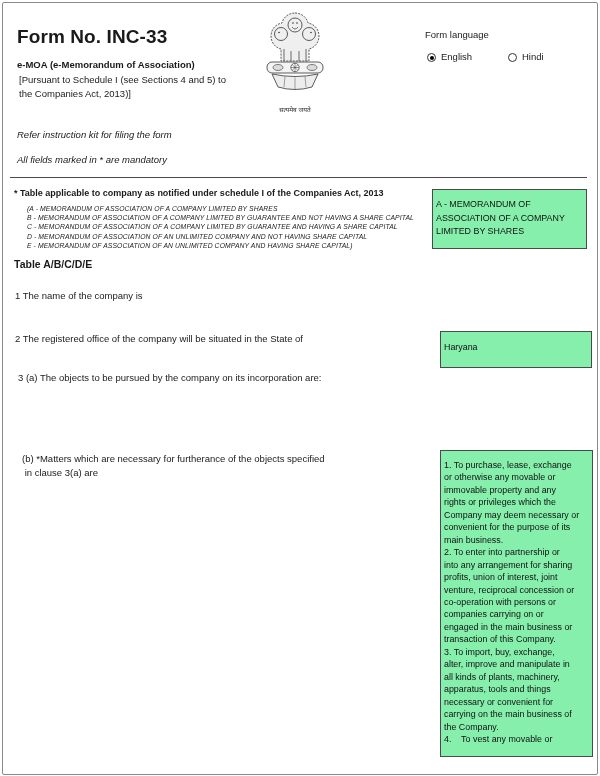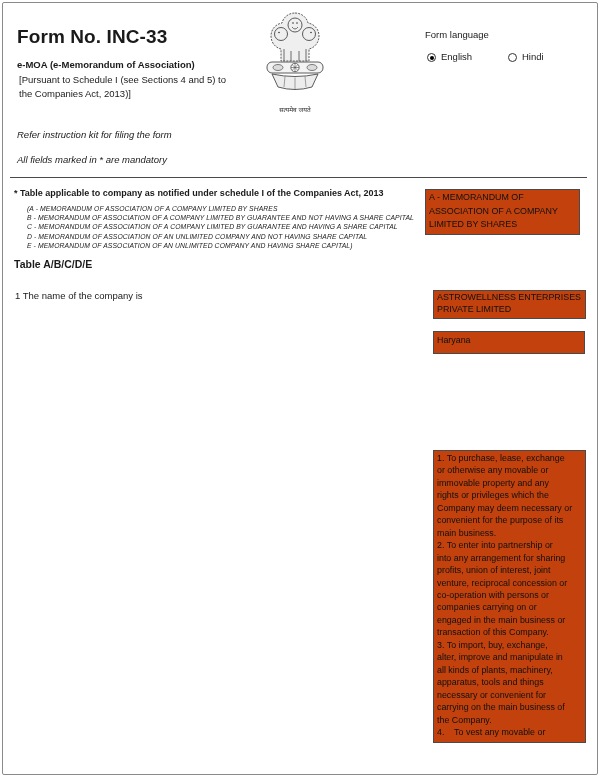--- a/index.html
+++ b/index.html
@@ -17,23 +17,23 @@
   .txt { font-size:9.5px; line-height:13.5px; }
   .pre { white-space:pre-line; }
   .italic-note { font-size:9.5px; font-style:italic; font-weight:500; }
   .tiny-italic {
     font-size:6.8px; font-style:italic; line-height:9.2px;
     white-space:pre-line; color:#222; letter-spacing:0.1px;
   }
   .table-label { font-size:10.5px; font-weight:bold; }
   .hr { border-top:1px solid #4a4a4a; height:0; }
   .field-box {
-    position:absolute; border:1px solid #4a4a4a; background:#c2410c;
-    font-size:8.9px; line-height:12.6px; padding:1px 3px;
-    white-space:pre-wrap; overflow:hidden; color:#111;
+    position:absolute; border:1px solid #4a4a4a; background:#86efac;
+    font-size:8.9px; line-height:12.6px; padding:8px 3px;
+    white-space:pre-wrap; overflow:hidden; color:#111;margin-left:7px;
   }
   .radio-row { display:flex; align-items:flex-end; gap:5px; }
   .radio {
     width:9px; height:9px; border:1px solid #333; border-radius:50%;
     display:inline-block; position:relative; background:#fff; box-sizing:border-box;
     flex:0 0 auto;
   }
   .radio.checked::after {
     content:""; position:absolute; left:1.5px; top:1.5px; width:4px; height:4px;
     background:#000; border-radius:50%;
@@ -110,25 +110,28 @@
 B - MEMORANDUM OF ASSOCIATION OF A COMPANY LIMITED BY GUARANTEE AND NOT HAVING A SHARE CAPITAL
 C - MEMORANDUM OF ASSOCIATION OF A COMPANY LIMITED BY GUARANTEE AND HAVING A SHARE CAPITAL
 D - MEMORANDUM OF ASSOCIATION OF AN UNLIMITED COMPANY AND NOT HAVING SHARE CAPITAL
 E - MEMORANDUM OF ASSOCIATION OF AN UNLIMITED COMPANY AND HAVING SHARE CAPITAL)</div>
 
   <div class="field-box" style="left:425px; top:189px; width:147px; height:42px; line-height:13.5px;">A - MEMORANDUM OF ASSOCIATION OF A COMPANY LIMITED BY SHARES</div>
 
   <div class="abs table-label" style="left:14px; top:258px;">Table A/B/C/D/E</div>
 
   <div class="abs txt" style="left:15px; top:289px;">1 The name of the company is</div>
-  <div class="field-box" style="left:433px; top:290px; width:145px; height:25px; line-height:11.8px;">ASTROWELLNESS ENTERPRISES PRIVATE LIMITED</div>
 
+  <div class="abs txt" style="left:15px; top:332px;">2 The registered office of the company will be situated in the State of</div>
   <div class="field-box" style="left:433px; top:331px; width:144px; height:19px; line-height:15px;">Haryana</div>
 
+  <div class="abs txt" style="left:18px; top:371px;">3 (a) The objects to be pursued by the company on its incorporation are:</div>
 
+  <div class="abs txt" style="left:22px; top:452px; width:400px; white-space:pre-wrap;">(b) *Matters which are necessary for furtherance of the objects specified
+ in clause 3(a) are</div>
   <div class="field-box" style="left:433px; top:450px; width:145px; height:289px; line-height:12.45px;">1. To purchase, lease, exchange
 or otherwise any movable or
 immovable property and any
 rights or privileges which the
 Company may deem necessary or
 convenient for the purpose of its
 main business.
 2. To enter into partnership or
 into any arrangement for sharing
 profits, union of interest, joint

